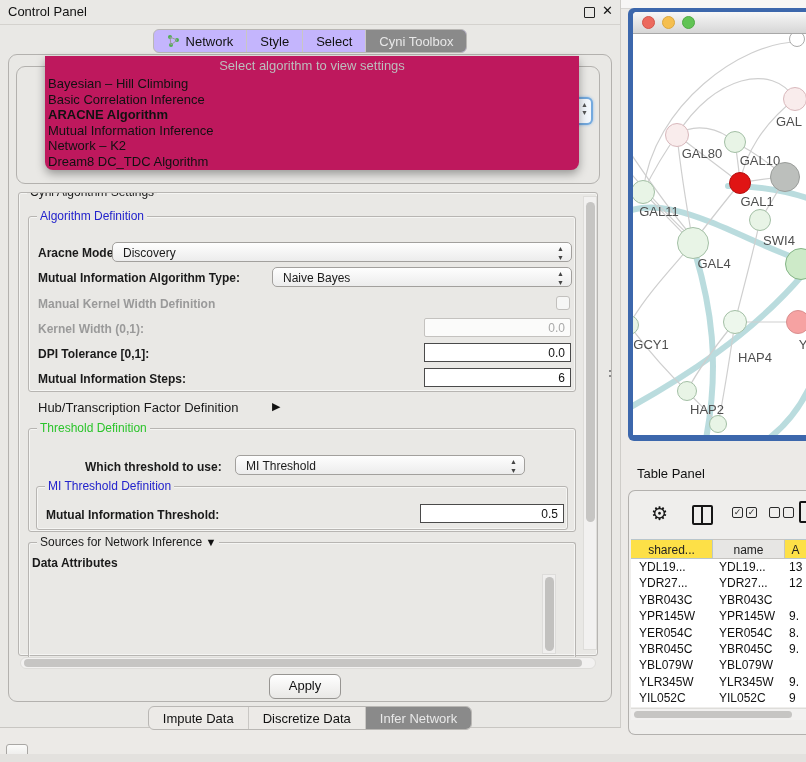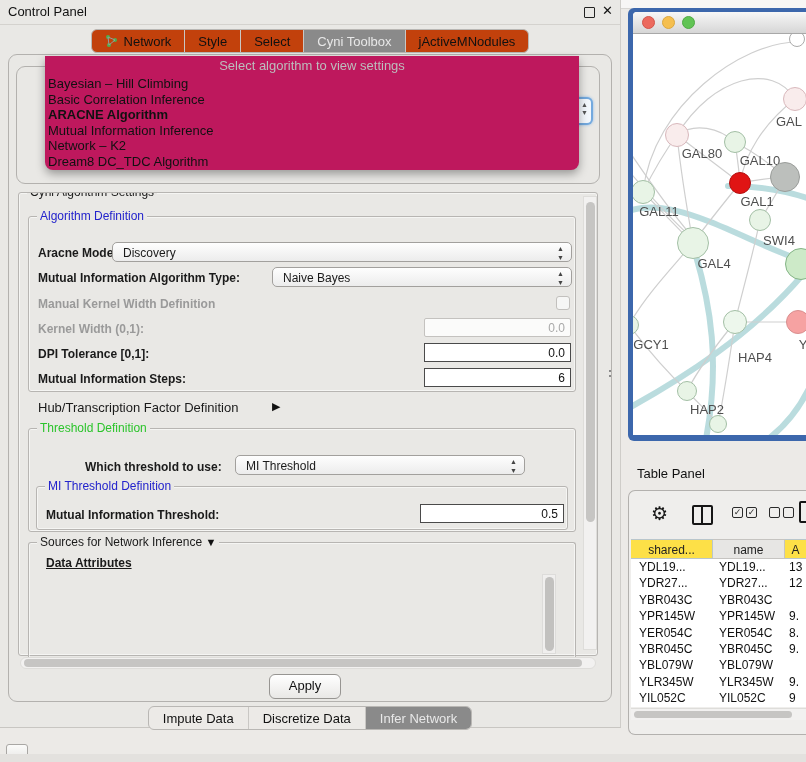--- a/index.html
+++ b/index.html
@@ -13,21 +13,21 @@
 
   
   .cpanel{left:0;top:8;width:620px;height:727px;background:#e9e8e5;border-right:1px solid #cfcdc9;border-bottom:1px solid #c8c6c2;}
   .cp-titlebar{left:0;top:0;width:620px;height:24px;background:#e9e8e5;border-bottom:1px solid #d4d2ce;}
   .cp-title{left:8px;top:4px;font-size:13px;color:#111;}
   .float-icon{left:584px;top:7px;width:9px;height:9px;border:1.5px solid #222;border-radius:1px;}
   .close-icon{left:602px;top:3px;font-size:13px;font-weight:bold;color:#111;}
 
   
   .tabbar{left:0;top:26px;width:620px;height:26px;display:flex;justify-content:center;}
-  .tabbar-inner{display:flex;align-items:stretch;border:1px solid #b9b7b4;border-radius:6px;background:#c2410c;overflow:hidden;height:22px;margin-top:3px;}
+  .tabbar-inner{display:flex;align-items:stretch;border:1px solid #b9b7b4;border-radius:6px;background:#c4b5fd;overflow:hidden;height:22px;margin-top:3px;}
   .tab{display:flex;align-items:center;padding:0 13px;font-size:13px;color:#111;border-right:1px solid #c9c7c4;cursor:default;white-space:nowrap;}
   .tab:last-child{border-right:none;}
   .tab.sel{background:#8a8a8a;color:#e8e8e8;}
   .tab .net-ico{width:14px;height:14px;margin-right:5px;}
 
   
   .outer-panel{left:8px;top:54px;width:602px;height:646px;background:#e9e8e5;border:1px solid #b3b1ae;border-radius:9px;}
   .top-section{left:16px;top:66px;width:582px;height:116px;border:1px solid #b3b1ae;border-radius:9px;background:#e9e8e5;}
   .combo-sliver{left:575px;top:97px;width:16px;height:24px;border:2px solid #73a9de;border-left:none;border-radius:0 6px 6px 0;background:#f3f7fc;box-shadow:0 0 3px #8cb8e6;}
   .combo-sliver .arrows{position:absolute;right:3px;top:2px;font-size:7px;line-height:8px;color:#555;}
@@ -150,23 +150,20 @@
           </div>
           <div class="tab">
             <span>Style</span>
           </div>
           <div class="tab">
             <span>Select</span>
           </div>
           <div class="tab sel">
             <span>Cyni Toolbox</span>
           </div>
-          <div class="tab">
-            <span>jActiveMNodules</span>
-          </div>
         </div>
     </div>
 
     <div class="abs outer-panel"></div>
     <div class="abs top-section"></div>
     <div class="abs combo-sliver">
         <span class="arrows">▲<br>▼</span>
       </div>
 
     <div class="abs dropdown">
@@ -220,21 +217,21 @@
     </div>
     <div class="group" style="left:36px;top:486px;width:530px;height:42px;">
       <span class="legend blue">MI Threshold Definition</span>
     </div>
     <span class="lbl bold" style="left:46px;top:508px;">Mutual Information Threshold:</span>
     <input class="tfield" style="left: 420px; top: 504px; width: 144px;" readonly="" value="0.5">
 
     <div class="group" style="left:28px;top:542px;width:546px;height:118px;border-bottom:none;">
       <span class="legend"><span>Sources for Network Inference</span> <span class="tri">▼</span></span>
     </div>
-    <span class="lbl bold" style="left:46px;top:556px;text-decoration:underline;">Data Attributes</span>
+    <span class="lbl bold" style="left:32px;top:556px;">Data Attributes</span>
     <div class="attr-scroll">
         <span class="attr-thumb"></span>
       </div>
 
     <div class="abs vscroll">
         <span class="vthumb"></span>
       </div>
     <div class="abs hscroll">
         <span class="hthumb"></span>
       </div>

